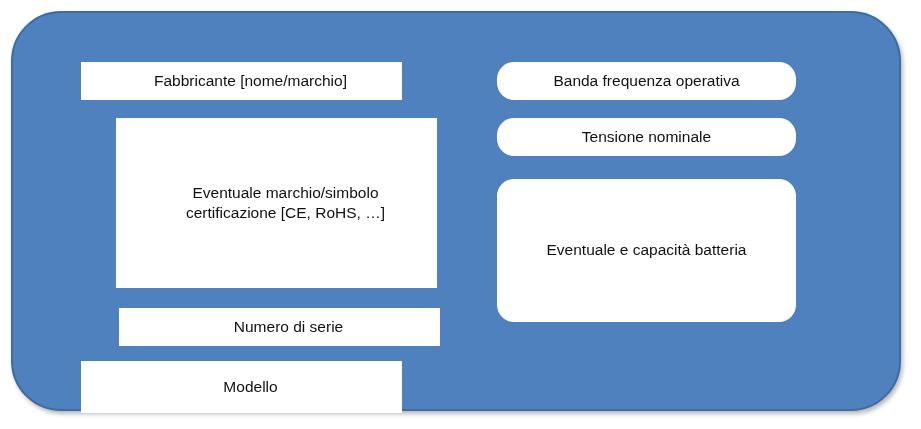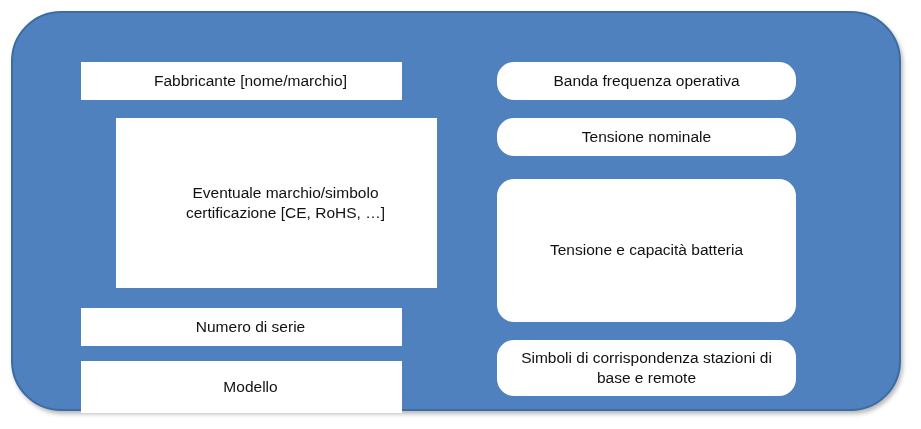--- a/index.html
+++ b/index.html
@@ -51,21 +51,21 @@
     white-space: pre-line;
   }
 
   
   .col-left  { left: 68px;  width: 321px; padding-left: 26px; }
   
   .col-right { left: 484px; width: 299px; border-radius: 17px; }
 
   .r-manufacturer { top: 49px;  height: 38px; }
   .r-certification{ top: 105px; height: 170px; margin-left: 35px; }
-  .r-serial       { top: 295px; height: 38px; }
+  .r-serial       { top: 295px; height: 38px; margin-left: 38px; }
   .r-model        { top: 348px; height: 52px; }
 
   .r-band         { top: 49px;  height: 38px; }
   .r-voltage      { top: 105px; height: 38px; text-align: right; }
   .r-battery      { top: 166px; height: 143px; }
   .r-symbols      { top: 327px; height: 56px; }
 </style>
 </head>
 <body>
 
@@ -79,19 +79,17 @@
 certificazione [CE, RoHS, …]</div>
 
     <div class="box col-left r-serial">Numero di serie</div>
 
     <div class="box col-left r-model">Modello</div>
 
     <div class="box col-right r-band">Banda frequenza operativa</div>
 
     <div class="box col-right r-voltage">Tensione nominale</div>
 
-    <div class="box col-right r-battery">Tensione e capacità  batteria</div>
+    <div class="box col-right r-battery">Eventuale e capacità  batteria</div>
 
-    <div class="box col-right r-symbols">Simboli di corrispondenza stazioni di
-base e remote</div>
 
   </div>
 </div>
 
 </body></html>

